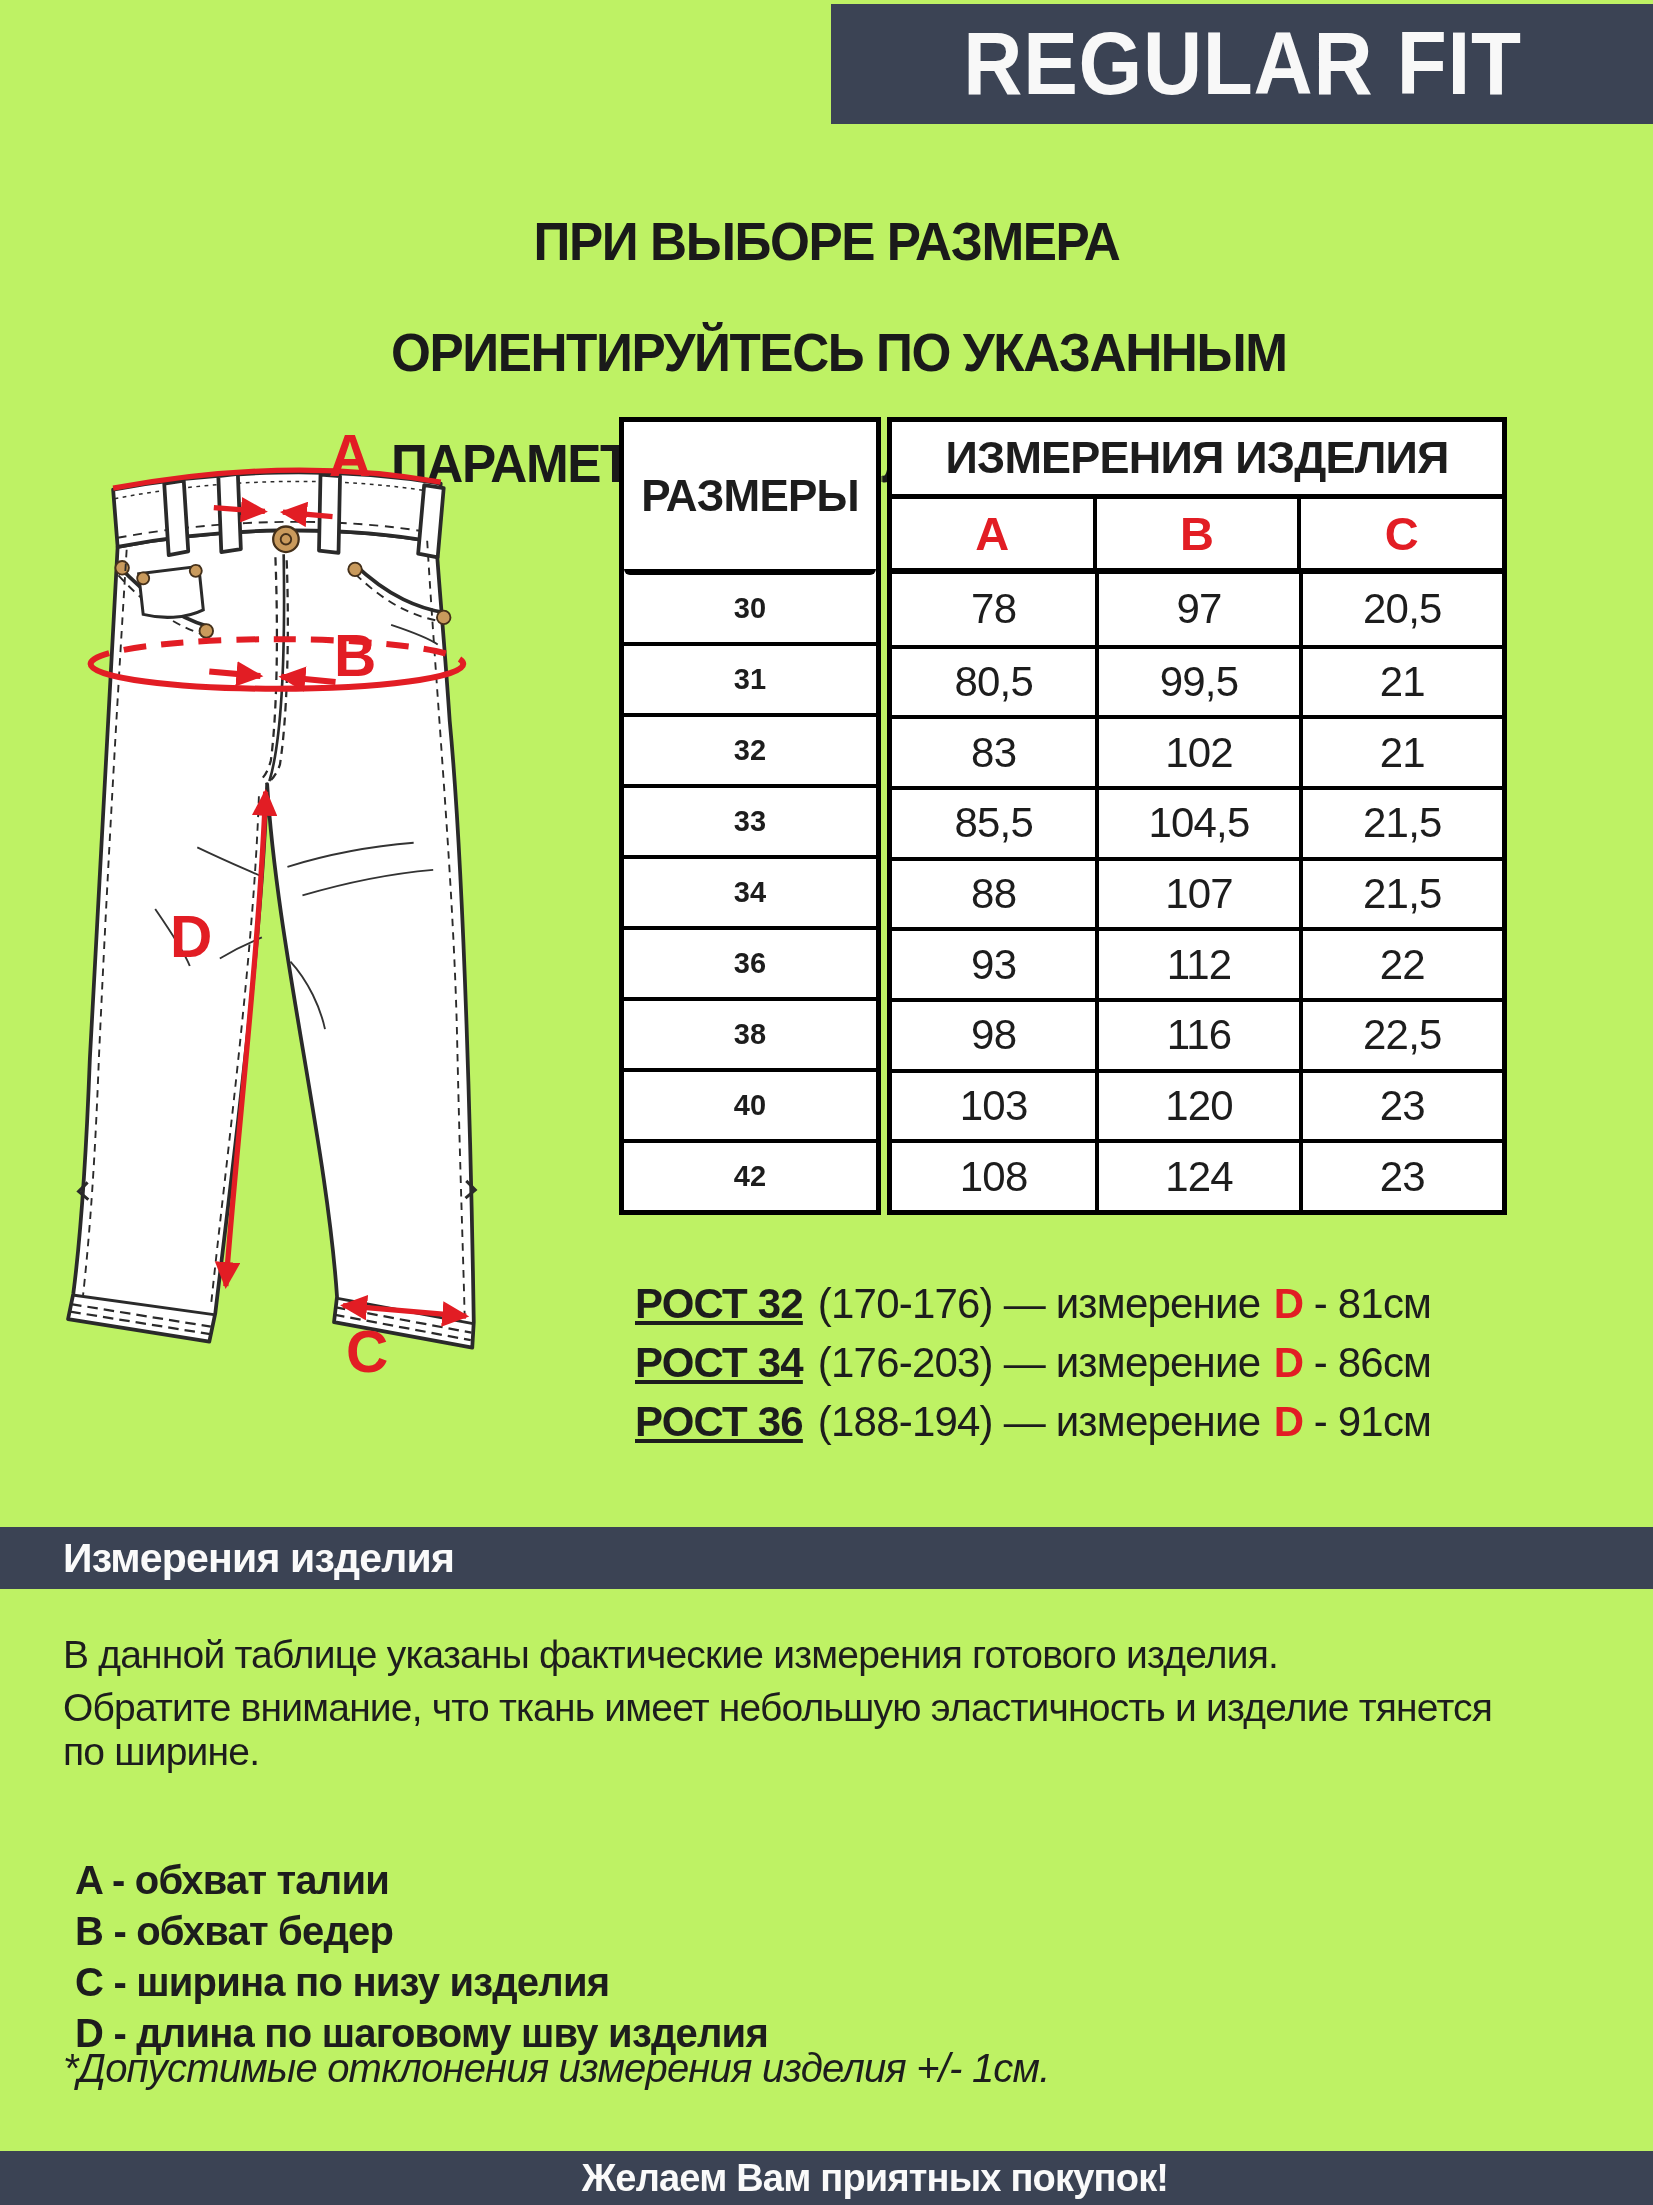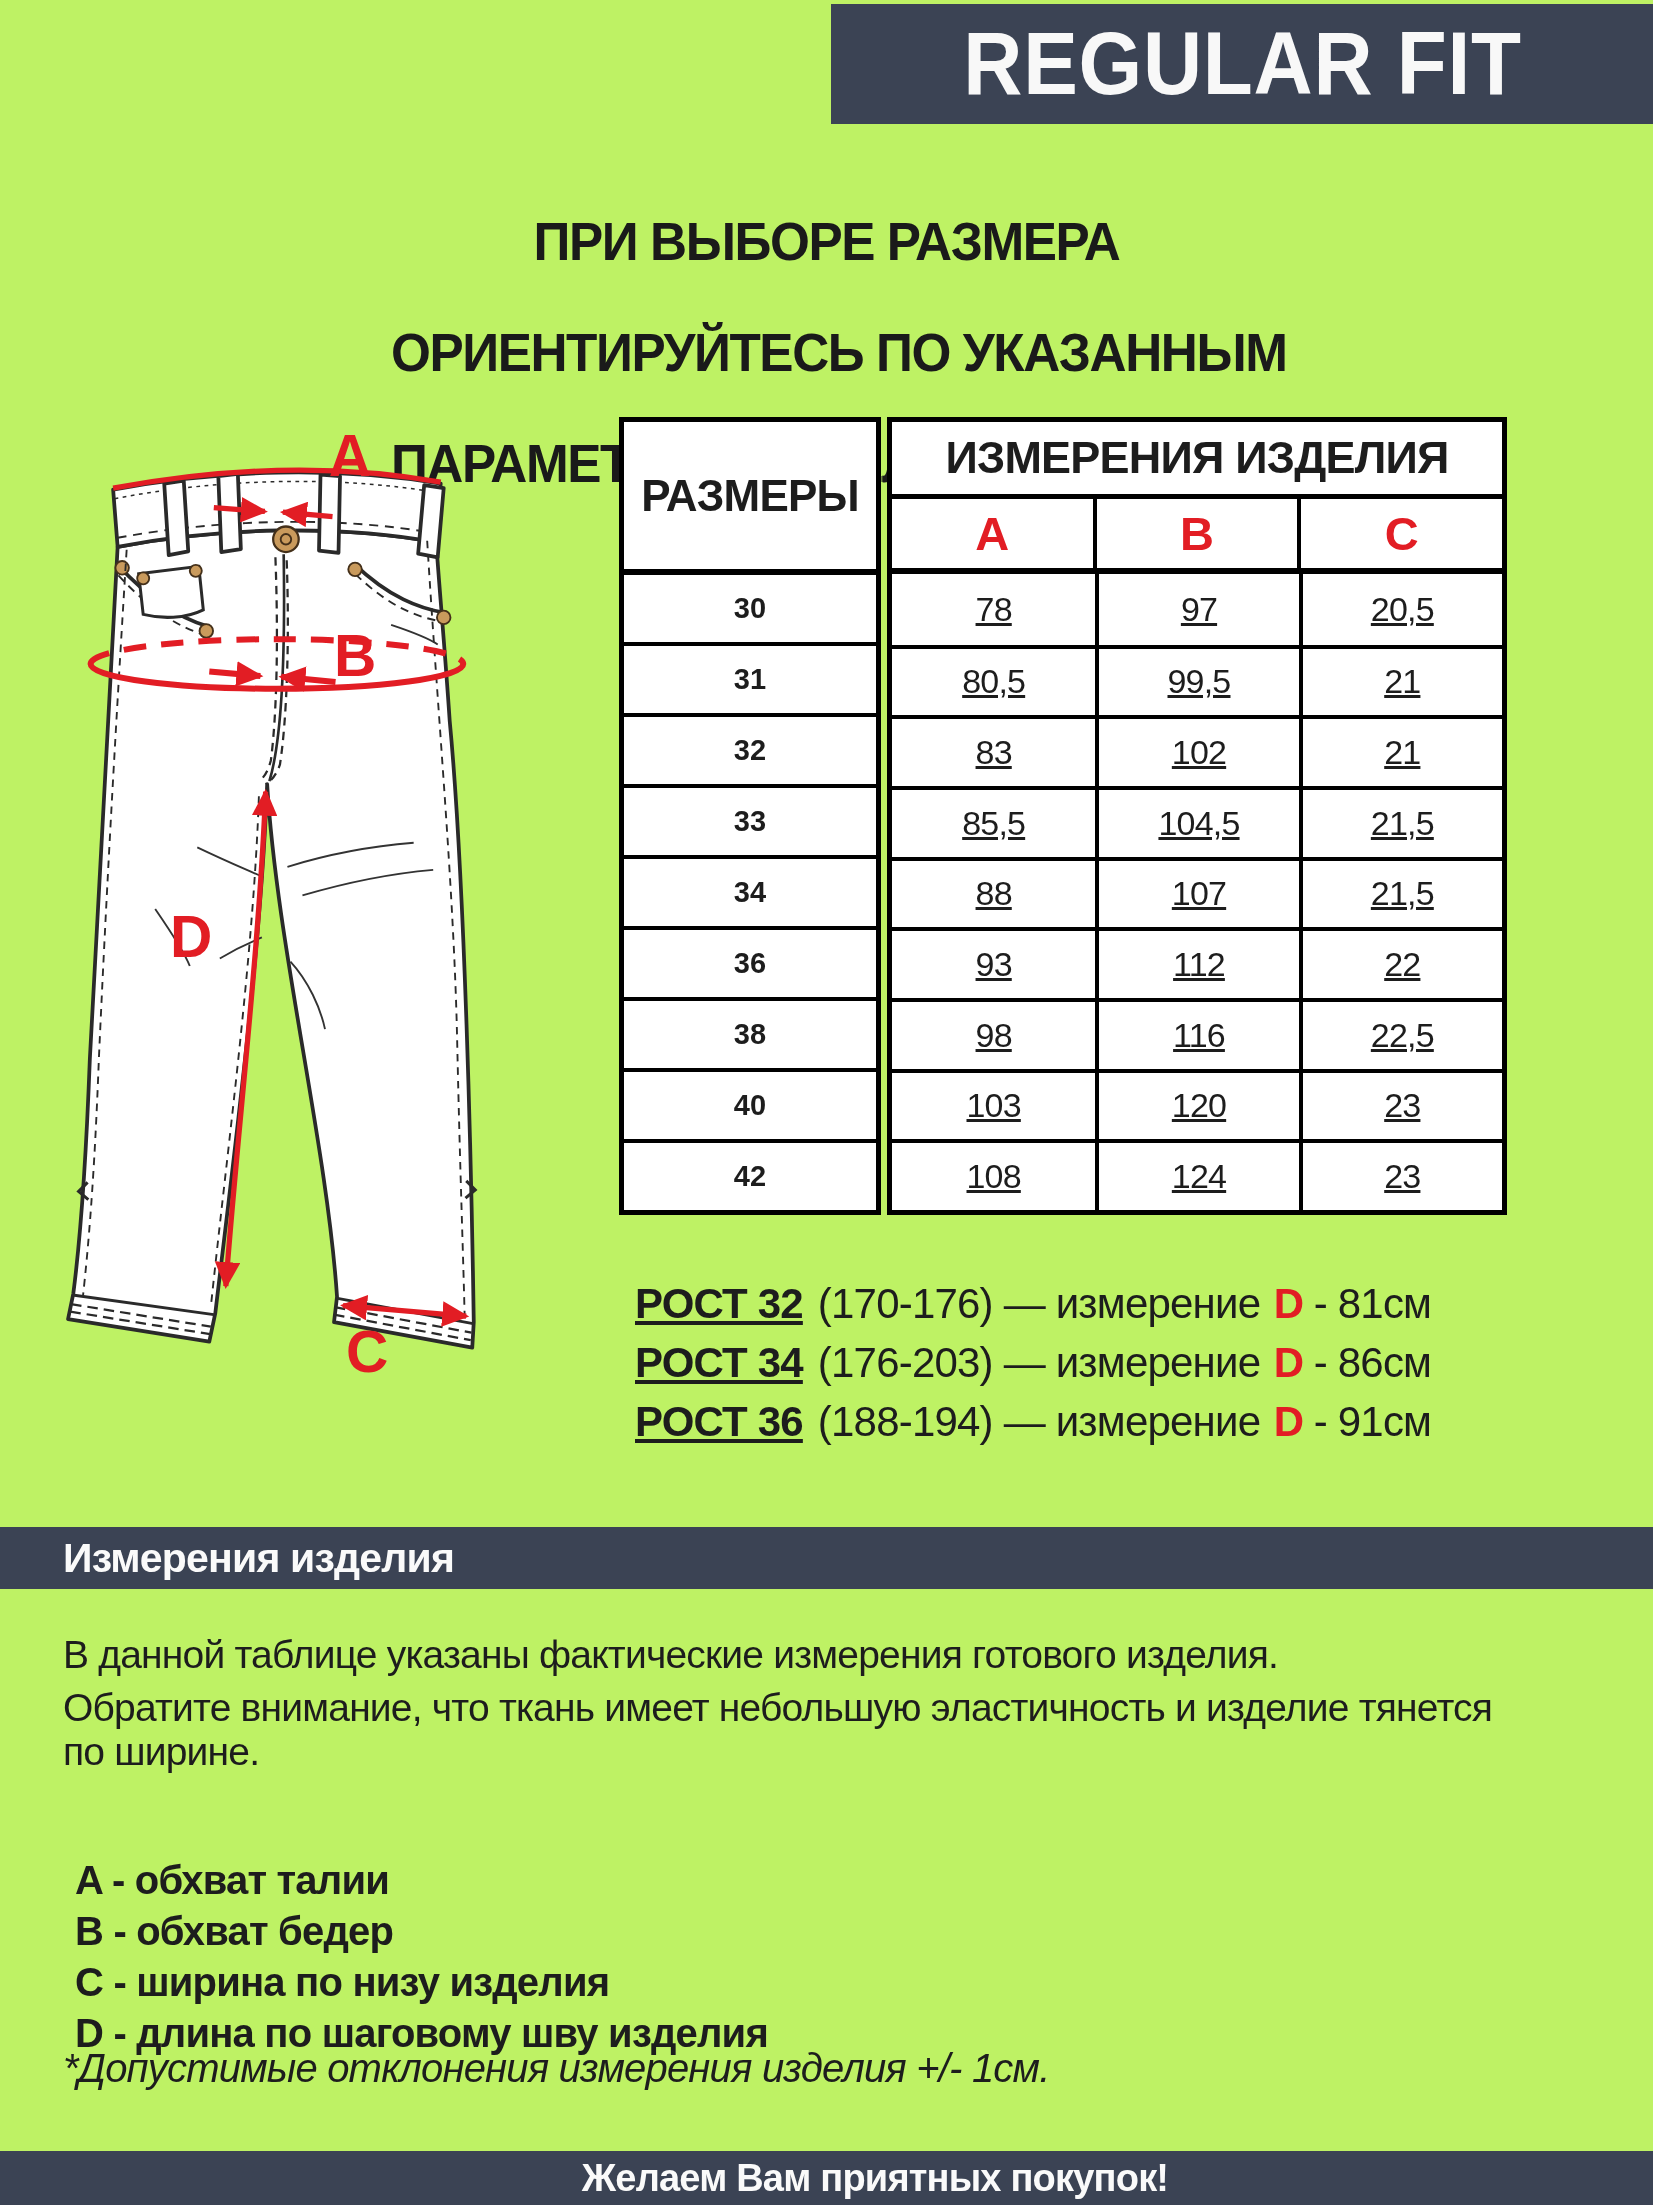--- a/index.html
+++ b/index.html
@@ -16,33 +16,33 @@
   
   #intro{left:368px;top:186px;width:917px;text-align:center;font-weight:700;font-size:54px;
          line-height:111px;color:#1a1a1a;letter-spacing:-1.5px;}
   #intro div{white-space:nowrap;transform:scaleX(.95);}
 
   
   .tblbox{background:#fff;border:5.3px solid #000;box-sizing:border-box;display:flex;flex-direction:column;}
   #tbl-sizes{left:619px;top:417px;width:262px;height:798px;}
   #tbl-meas {left:887px;top:417px;width:620px;height:798px;}
   .szHead{height:147px;border-bottom:6px solid #000;display:flex;align-items:center;justify-content:center;
-          font-weight:700;font-size:44px;letter-spacing:-0.8px;}
+          font-weight:700;font-size:44px;letter-spacing:-0.8px;border-radius:6px;}
   .szRow{flex:1;display:flex;align-items:center;justify-content:center;
          font-weight:700;font-size:29px;border-top:4.5px solid #000;}
   .szRow.first{border-top:none;}
   .measTitle{height:72px;border-bottom:5.3px solid #000;display:flex;align-items:center;justify-content:center;
              font-weight:700;font-size:45px;letter-spacing:-0.8px;}
   .measCols{height:69px;border-bottom:6px solid #000;display:flex;}
   .measCols .c{flex:1;display:flex;align-items:center;justify-content:center;
                font-weight:700;font-size:47px;color:#e21d24;border-left:4.5px solid #000;}
   .measCols .c.first{border-left:none;}
   .measGrid{flex:1;display:grid;grid-template-columns:1fr 1fr 1fr;grid-auto-rows:1fr;}
-  .measGrid .cell{display:flex;align-items:center;justify-content:center;font-size:34px;
-                  border-left:4.5px solid #000;border-top:4.5px solid #000;letter-spacing:-0.8px;text-decoration:underline;}
+  .measGrid .cell{display:flex;align-items:center;justify-content:center;font-size:42px;
+                  border-left:4.5px solid #000;border-top:4.5px solid #000;letter-spacing:-0.8px;}
   .measGrid .cell:nth-child(3n+1){border-left:none;}
   .measGrid .cell:nth-child(-n+3){border-top:none;}
 
   
   #hnotes{left:635px;top:1274px;font-size:42px;}
   #hnotes .line{height:59px;display:flex;align-items:center;white-space:nowrap;letter-spacing:-0.8px;}
   #hnotes .b{font-weight:700;margin-right:15px;text-decoration:underline;}
   #hnotes .r{color:#e21d24;font-weight:700;margin:0 10.5px 0 13.5px;}
 
   

